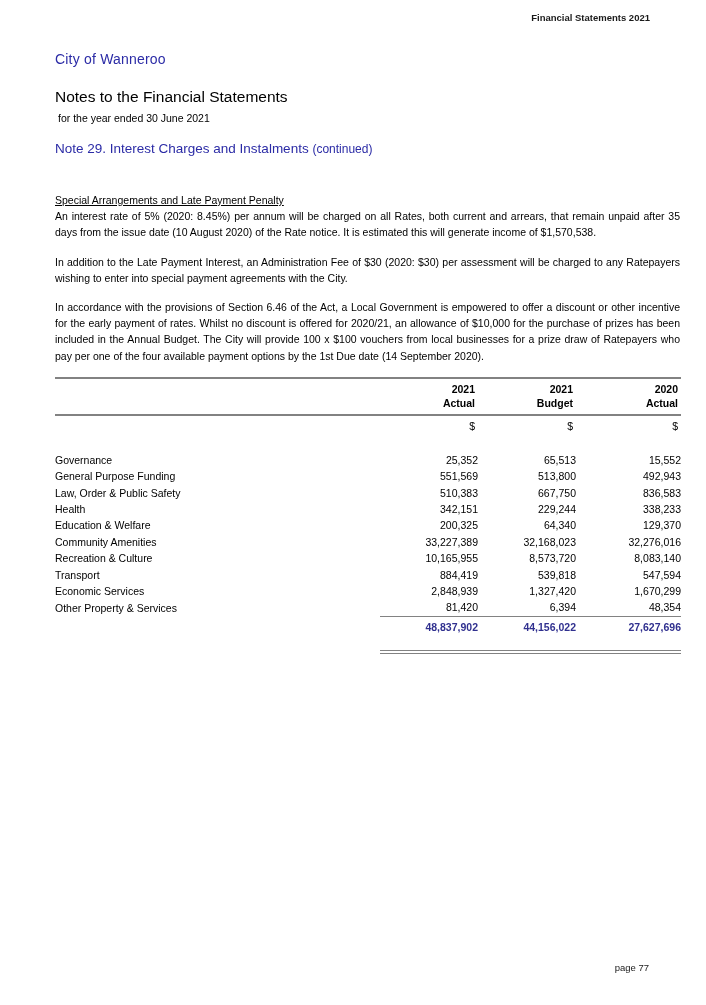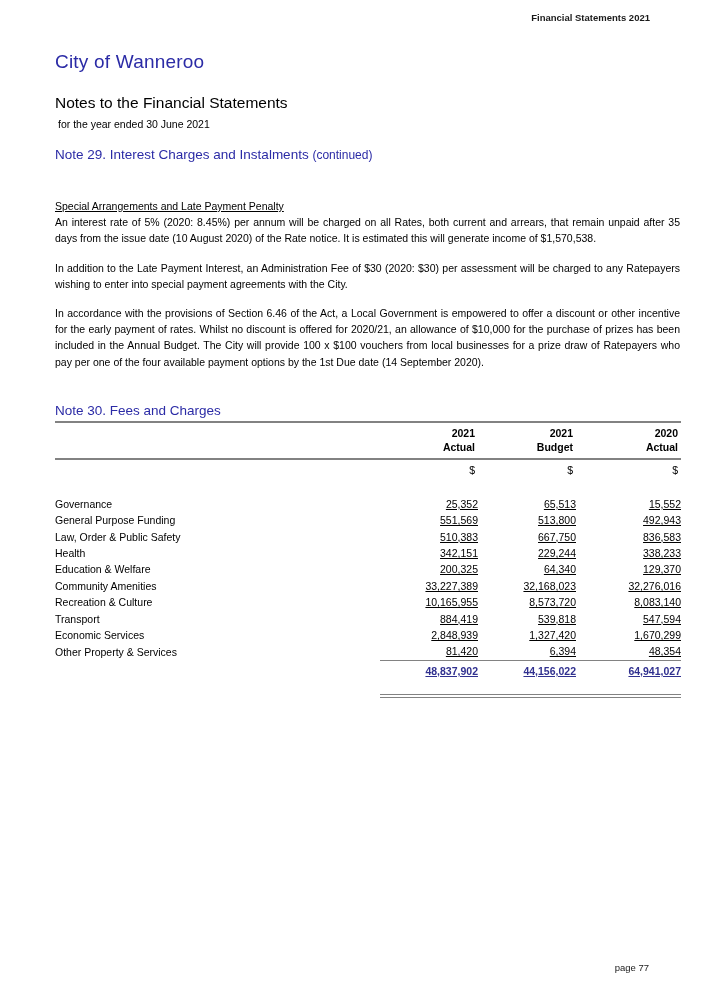--- a/index.html
+++ b/index.html
@@ -18,21 +18,21 @@
   .top-right {
     text-align: right;
     font-size: 9.5px;
     font-weight: bold;
     padding: 12px 56px 0 0;
     color: #1a1a1a;
   }
 
   .org-title {
     color: var(--heading-blue);
-    font-size: 19px;
+    font-size: 14px;
     font-weight: normal;
     margin: 28px 0 0 0;
     letter-spacing: 0.2px;
   }
   .doc-title {
     color: #000000;
     font-size: 15.5px;
     font-weight: normal;
     margin: 21px 0 0 0;
   }
@@ -83,21 +83,21 @@
   tr.hdr-years td, tr.hdr-types td {
     font-weight: bold;
     text-align: right;
     line-height: 14.5px;
   }
   tr.hdr-types td { border-bottom: 2.5px solid var(--rule-gray); padding-bottom: 3px; }
   tr.hdr-units td { text-align: right; padding-top: 3px; line-height: 15px; }
   tr.hdr-spacer td { height: 18px; }
 
   td.num, tr.hdr-years td.num, tr.hdr-types td.num, tr.hdr-units td.num { padding-right: 3px; }
-  td.num .v { display: block; text-align: right; text-decoration: underline; }
+  td.num .v { display: block; text-align: right; }
 
   tr.pre-total td.num .v { border-bottom: 1.5px solid var(--rule-gray); }
   tr.total td { padding-top: 2px; }
   tr.total td.num .v {
     font-weight: bold;
     color: var(--total-blue);
     border-bottom: 4px double var(--rule-gray);
     padding-bottom: 15px;
   }
 
@@ -125,21 +125,20 @@
       <span class="continued">(continued)</span>
     </h3>
 
     <div class="note29-body">
       <div class="section-heading">Special Arrangements and Late Payment Penalty</div>
       <p class="first">An interest rate of 5% (2020: 8.45%) per annum will be charged on all Rates, both current and arrears, that remain unpaid after 35 days from the issue date (10 August 2020) of the Rate notice. It is estimated this will generate income of $1,570,538.</p>
       <p>In addition to the Late Payment Interest, an Administration Fee of $30 (2020: $30) per assessment will be charged to any Ratepayers wishing to enter into special payment agreements with the City.</p>
       <p>In accordance with the provisions of Section 6.46 of the Act, a Local Government is empowered to offer a discount or other incentive for the early payment of rates. Whilst no discount is offered for 2020/21, an allowance of $10,000 for the purchase of prizes has been included in the Annual Budget. The City will provide 100 x $100 vouchers from local businesses for a prize draw of Ratepayers who pay per one of the four available payment options by the 1st Due date (14 September 2020).</p>
     </div>
 
-    <h3 class="note-heading note30-heading">Note 30. Fees and Charges</h3>
 
     <table class="fees">
       <colgroup>
         <col class="c-label">
           <col class="c-n1">
           <col class="c-n2">
           <col class="c-n3">
       </colgroup>
       <thead>
         <tr class="hdr-years">
@@ -289,21 +288,21 @@
       <tfoot>
         <tr class="total">
           <td class="lbl"></td>
           <td class="num">
               <span class="v">48,837,902</span>
             </td>
           <td class="num">
               <span class="v">44,156,022</span>
             </td>
           <td class="num">
-              <span class="v">64,941,027</span>
+              <span class="v">27,627,696</span>
             </td>
         </tr>
       </tfoot>
     </table>
   </div>
 
   <div class="page-footer">page 77</div>
 </div>
 
 </body></html>

